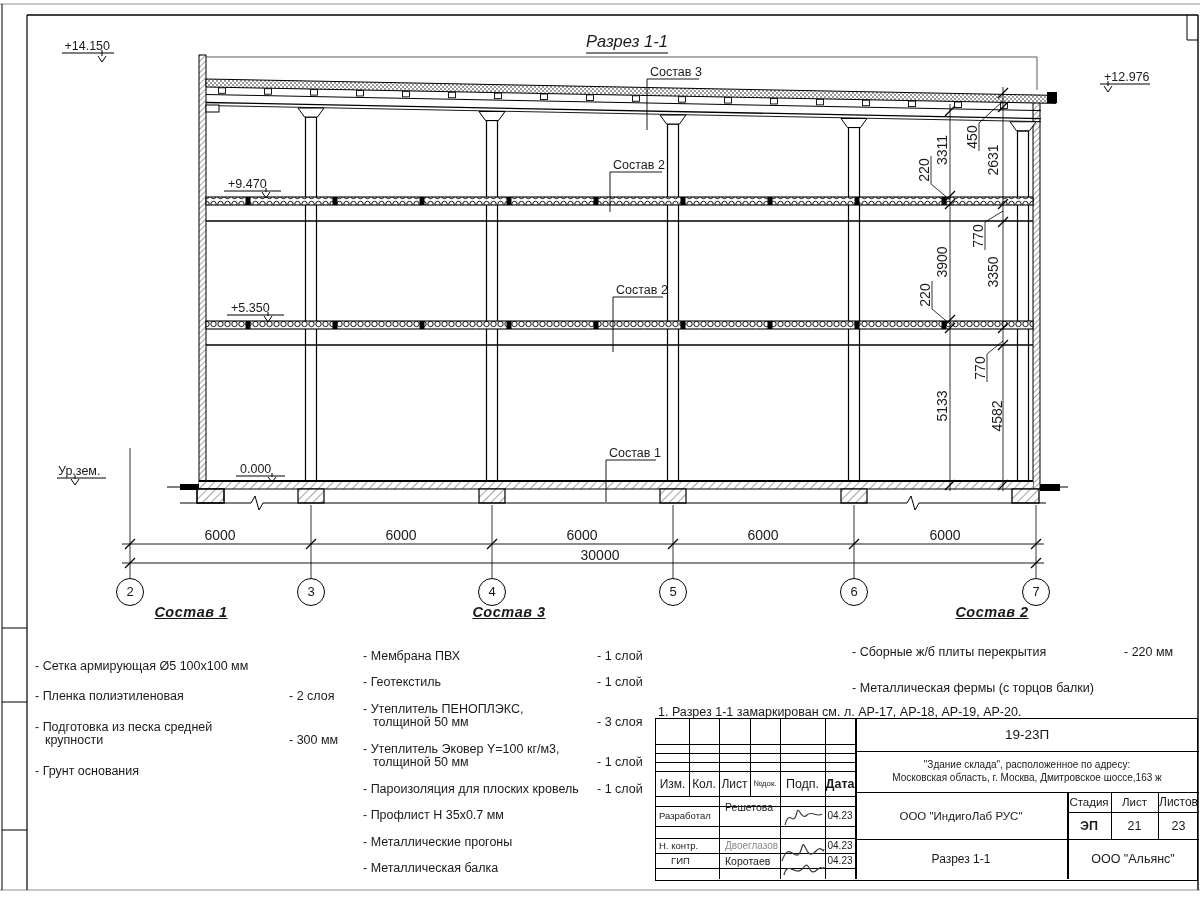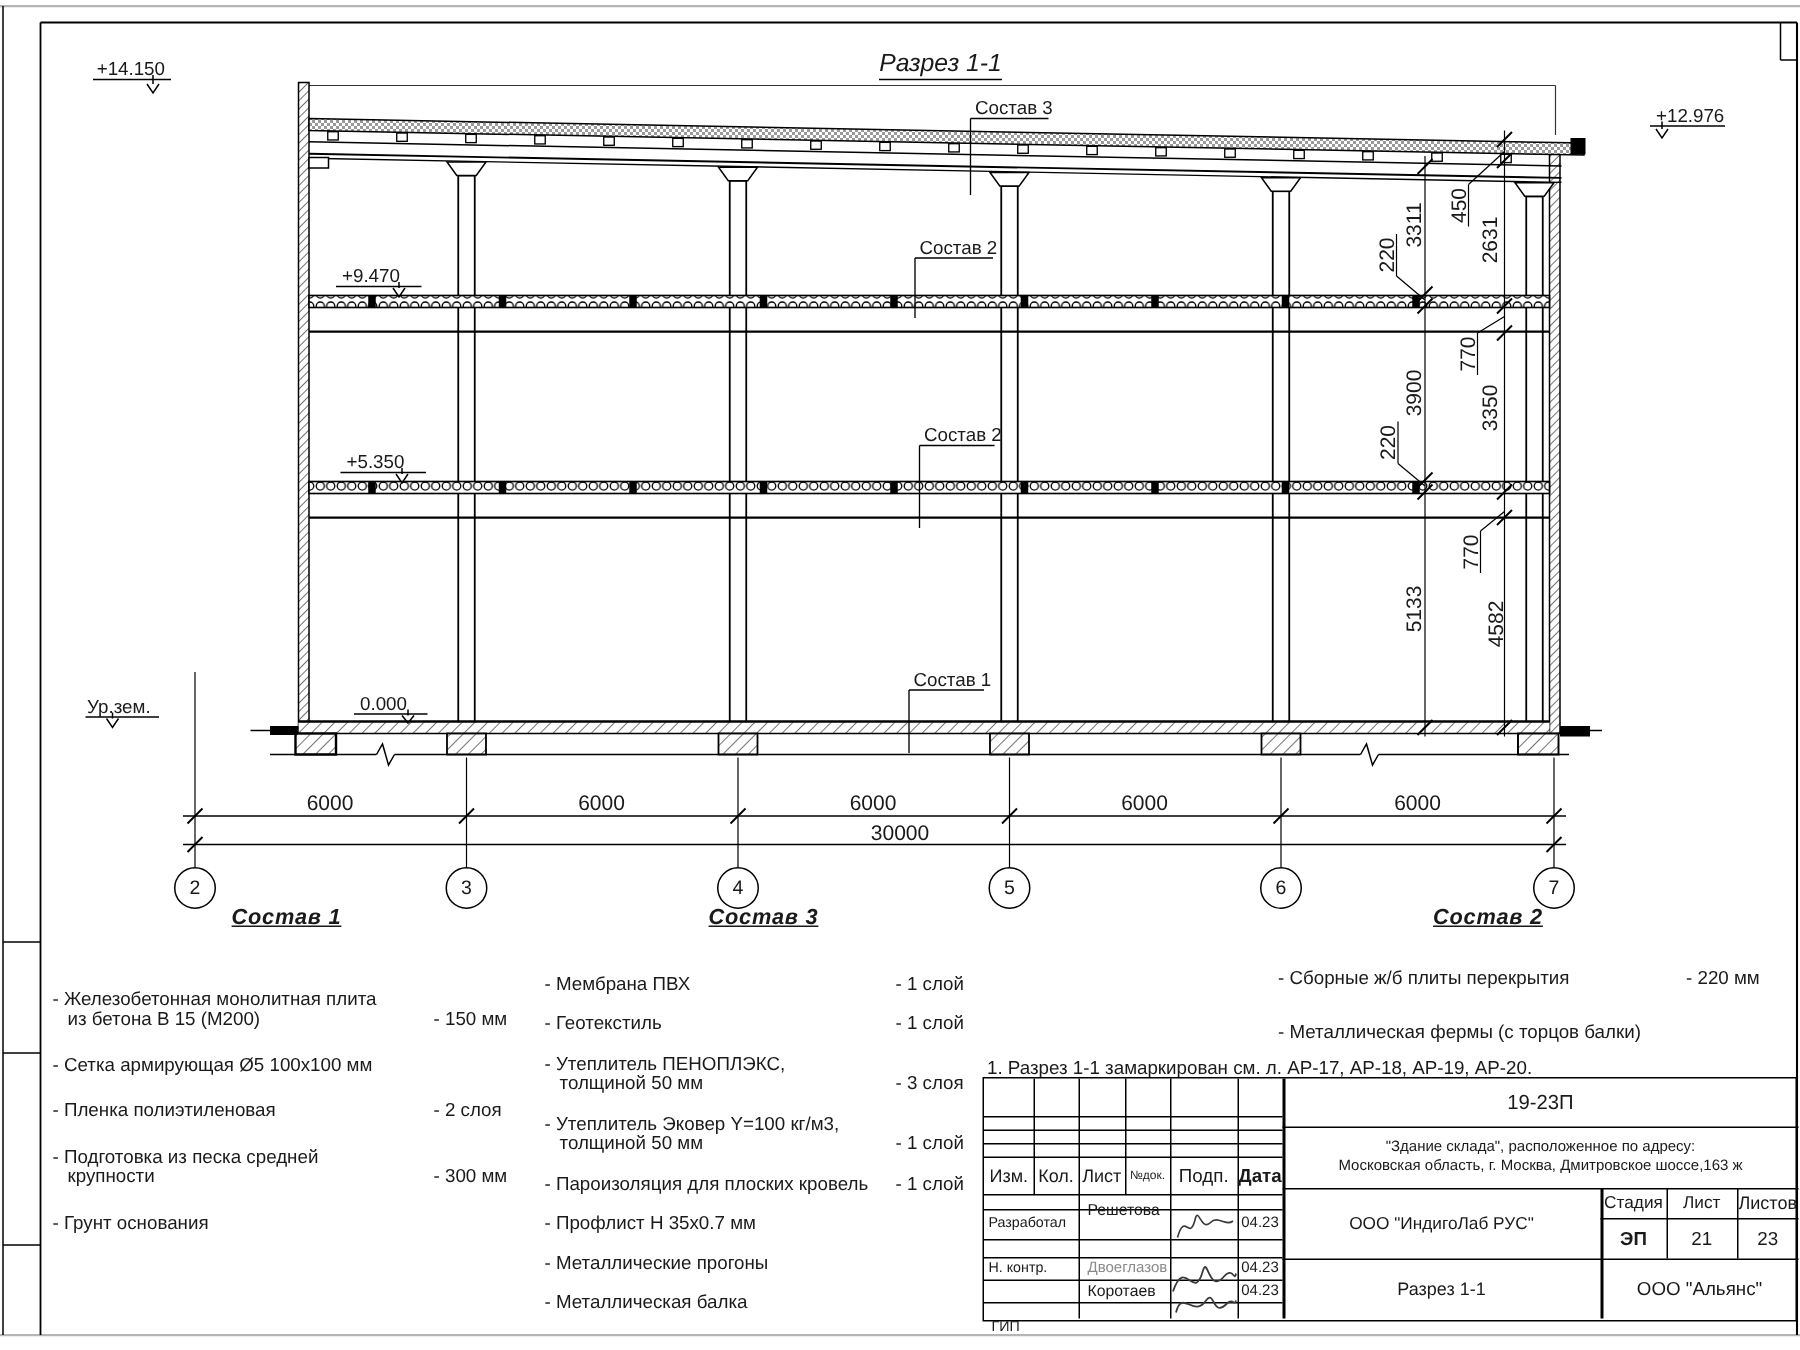--- a/index.html
+++ b/index.html
@@ -321,25 +321,20 @@
     <text x="613" y="169">Состав 2</text>
     <text x="616" y="294">Состав 2</text>
     <text x="609" y="457">Состав 1</text>
   </g>
 </svg>
 
 <div class="legend l1" style="left:35px;top:606px;width:312px;">
   <div class="ltitle">Состав 1</div>
   <div class="items">
     <div class="li">
-          <span class="n">- Железобетонная  монолитная плита
-из бетона В 15 (М200)</span>
-          <span class="v">- 150 мм</span>
-        </div>
-    <div class="li">
           <span class="n">- Сетка армирующая Ø5 100х100 мм</span>
           <span class="v"></span>
         </div>
     <div class="li">
           <span class="n">- Пленка полиэтиленовая</span>
           <span class="v">-  2 слоя</span>
         </div>
     <div class="li">
           <span class="n">- Подготовка из песка средней
 крупности</span>
@@ -441,21 +436,21 @@
   <div class="cell" style="left:94px;top:52px;width:30px;height:25px;font-size:8px;">№док.</div>
   <div class="cell" style="left:124px;top:52px;width:45px;height:25px;font-size:12.5px;">Подп.</div>
   <div class="cell" style="left:169px;top:52px;width:30px;height:25px;font-size:12.5px;font-weight:bold;">Дата</div>
 
   <div class="cell left" style="left:0;top:87px;width:63px;height:20px;font-size:9.5px;">Разработал</div>
   <div class="cell left" style="left:66px;top:78px;width:57px;height:20px;font-size:10.5px;">Решетова</div>
   <div class="cell" style="left:169px;top:90px;width:30px;height:14px;font-size:10px;">04.23</div>
   <div class="cell left" style="left:0;top:119px;width:63px;height:15px;font-size:9.5px;">Н. контр.</div>
   <div class="cell left grayname" style="left:66px;top:119px;width:57px;height:15px;font-size:10px;">Двоеглазов</div>
   <div class="cell" style="left:169px;top:120px;width:30px;height:13px;font-size:10px;">04.23</div>
-  <div class="cell left" style="left:2px;top:134px;width:63px;height:15px;font-size:9.5px;margin-top:24px;">ГИП</div>
+  <div class="cell left" style="left:12px;top:134px;width:63px;height:15px;font-size:9.5px;">ГИП</div>
   <div class="cell left" style="left:66px;top:134px;width:57px;height:15px;font-size:10.5px;">Коротаев</div>
   <div class="cell" style="left:169px;top:135px;width:30px;height:13px;font-size:10px;">04.23</div>
 
   <svg class="sig" style="left:126px;top:84px;" width="42" height="28" viewBox="0 0 42 28">
     <path d="M3,22 C8,4 11,26 15,9 C17,2 19,18 25,12 C30,7 35,15 40,11" fill="none" stroke="#3a3a3a" stroke-width="1.1"></path>
   </svg>
   <svg class="sig" style="left:122px;top:116px;" width="48" height="46" viewBox="0 0 48 46">
     <path d="M4,26 C12,2 18,34 24,12 C27,2 28,28 38,16 C44,9 45,20 46,14" fill="none" stroke="#3a3a3a" stroke-width="1.2"></path>
     <path d="M6,40 C10,24 18,44 26,32 C32,24 30,44 40,34 C44,30 45,36 46,32" fill="none" stroke="#3a3a3a" stroke-width="1.2"></path>
   </svg>

